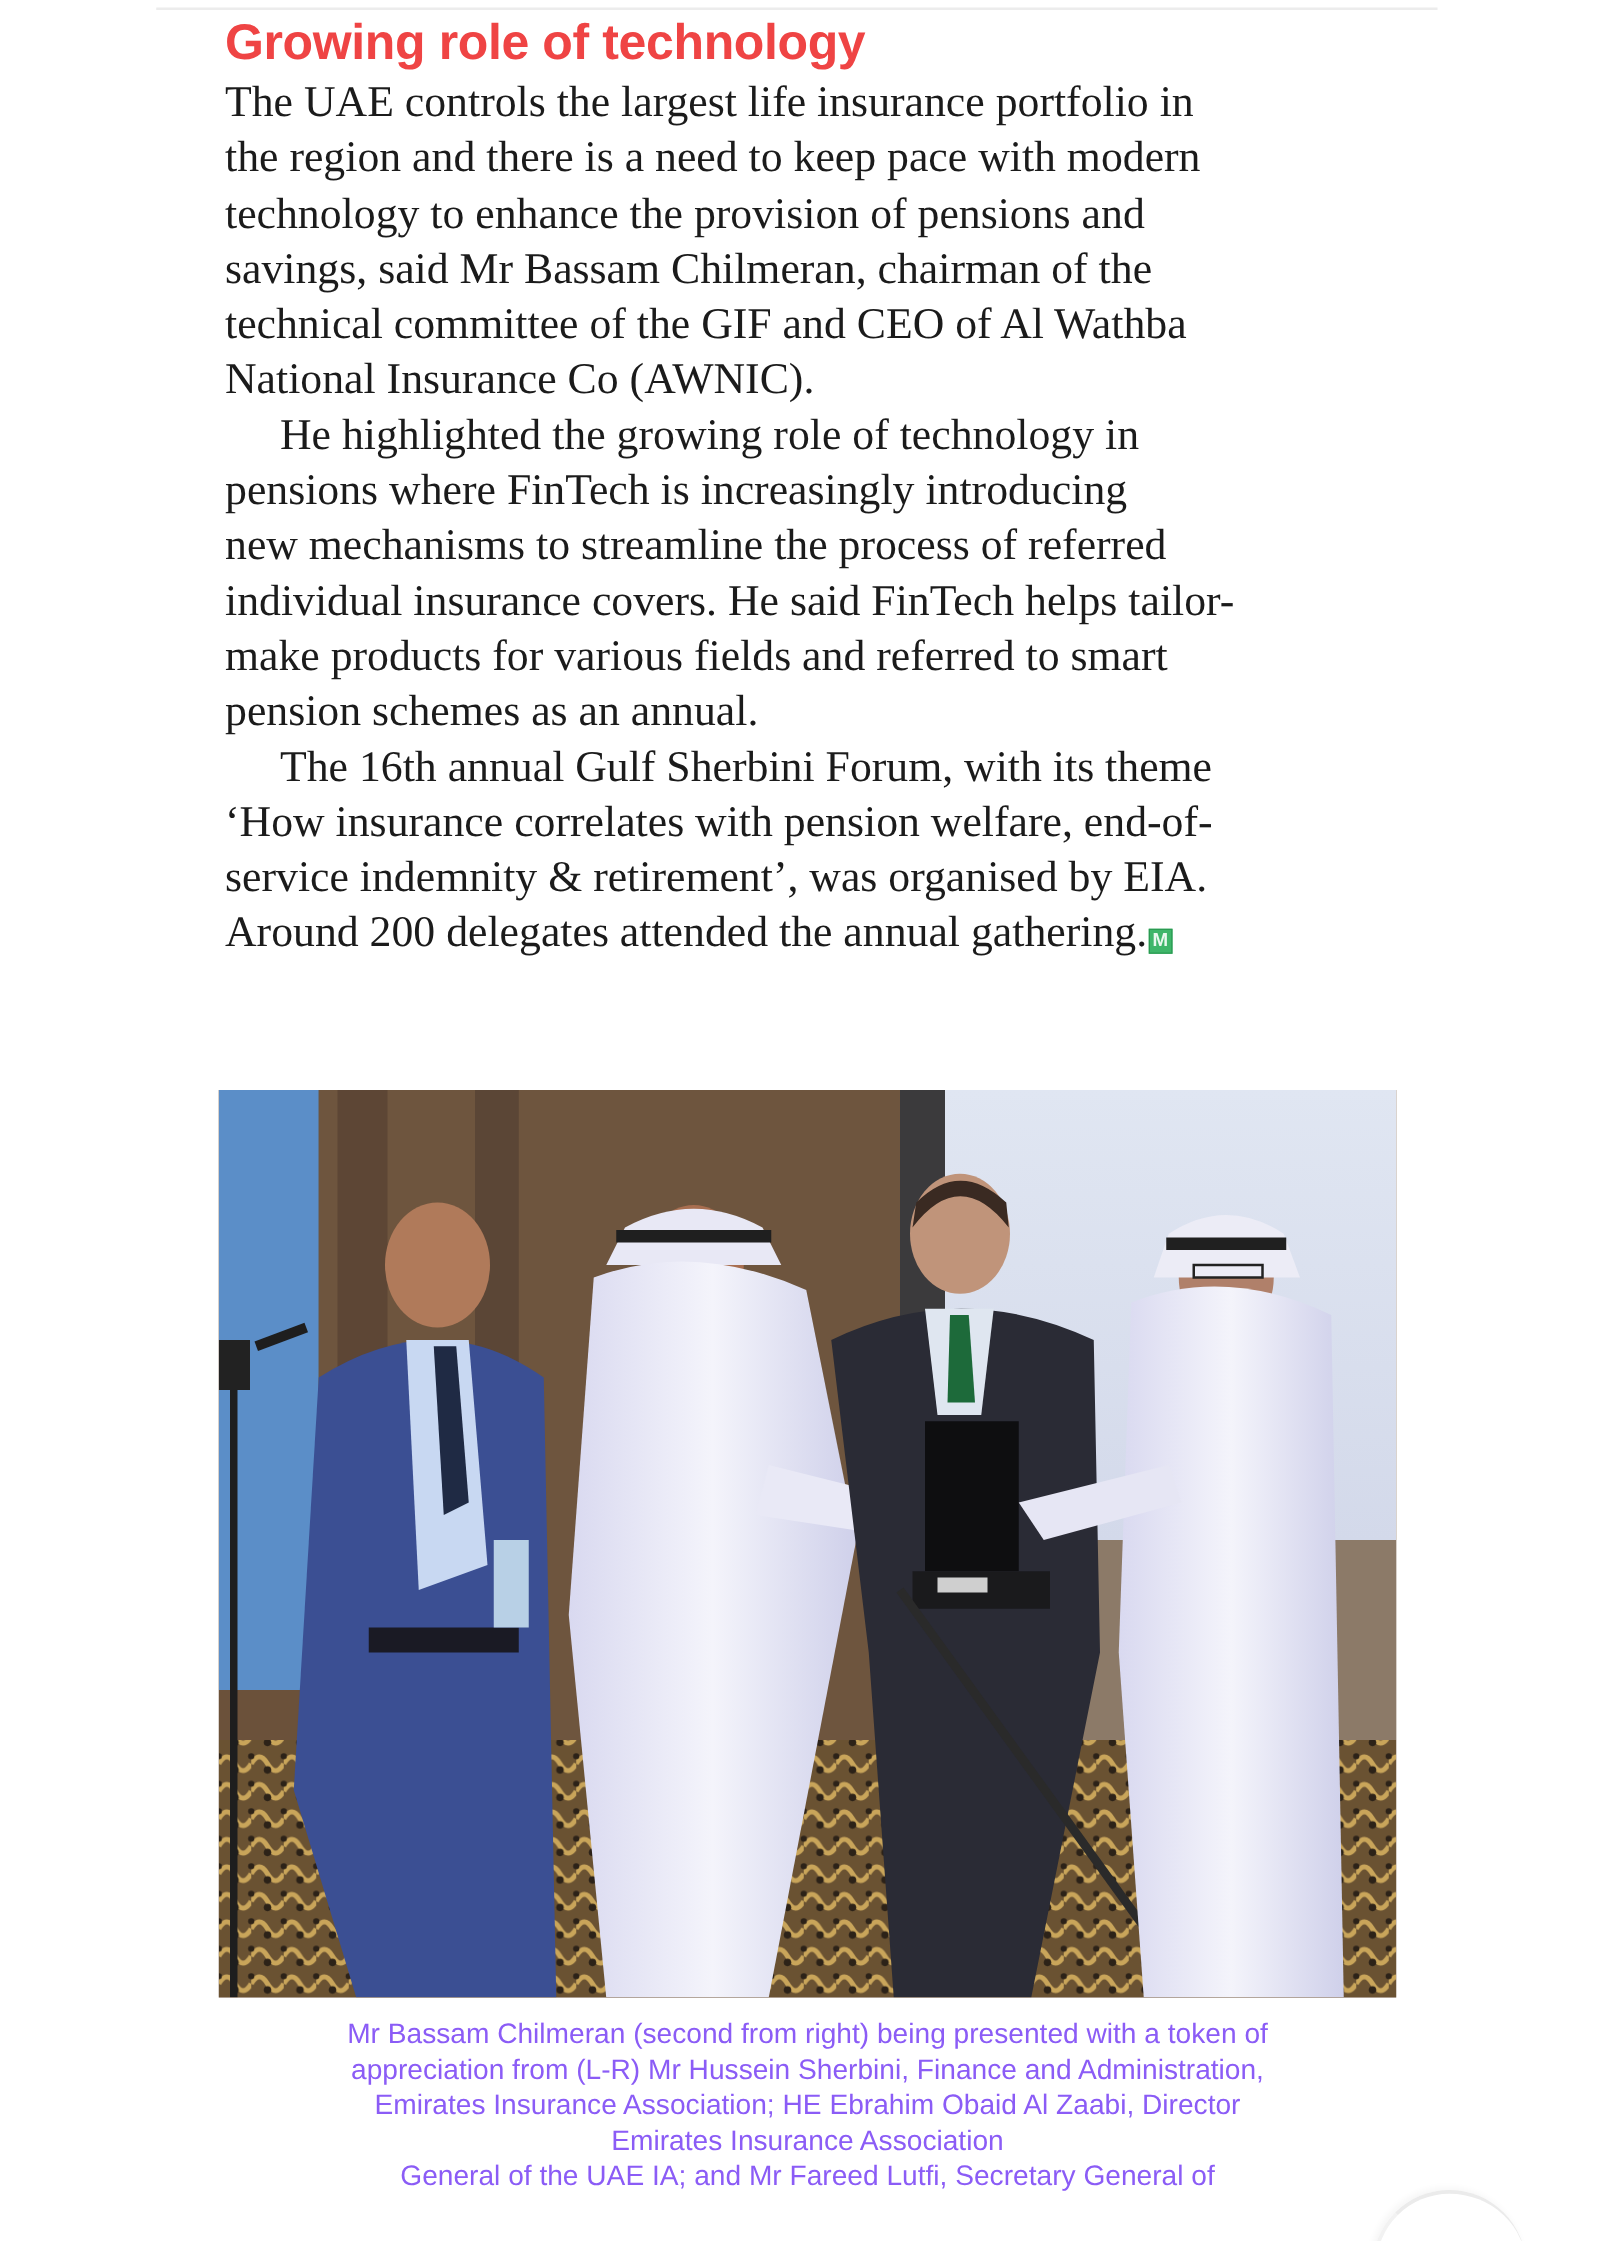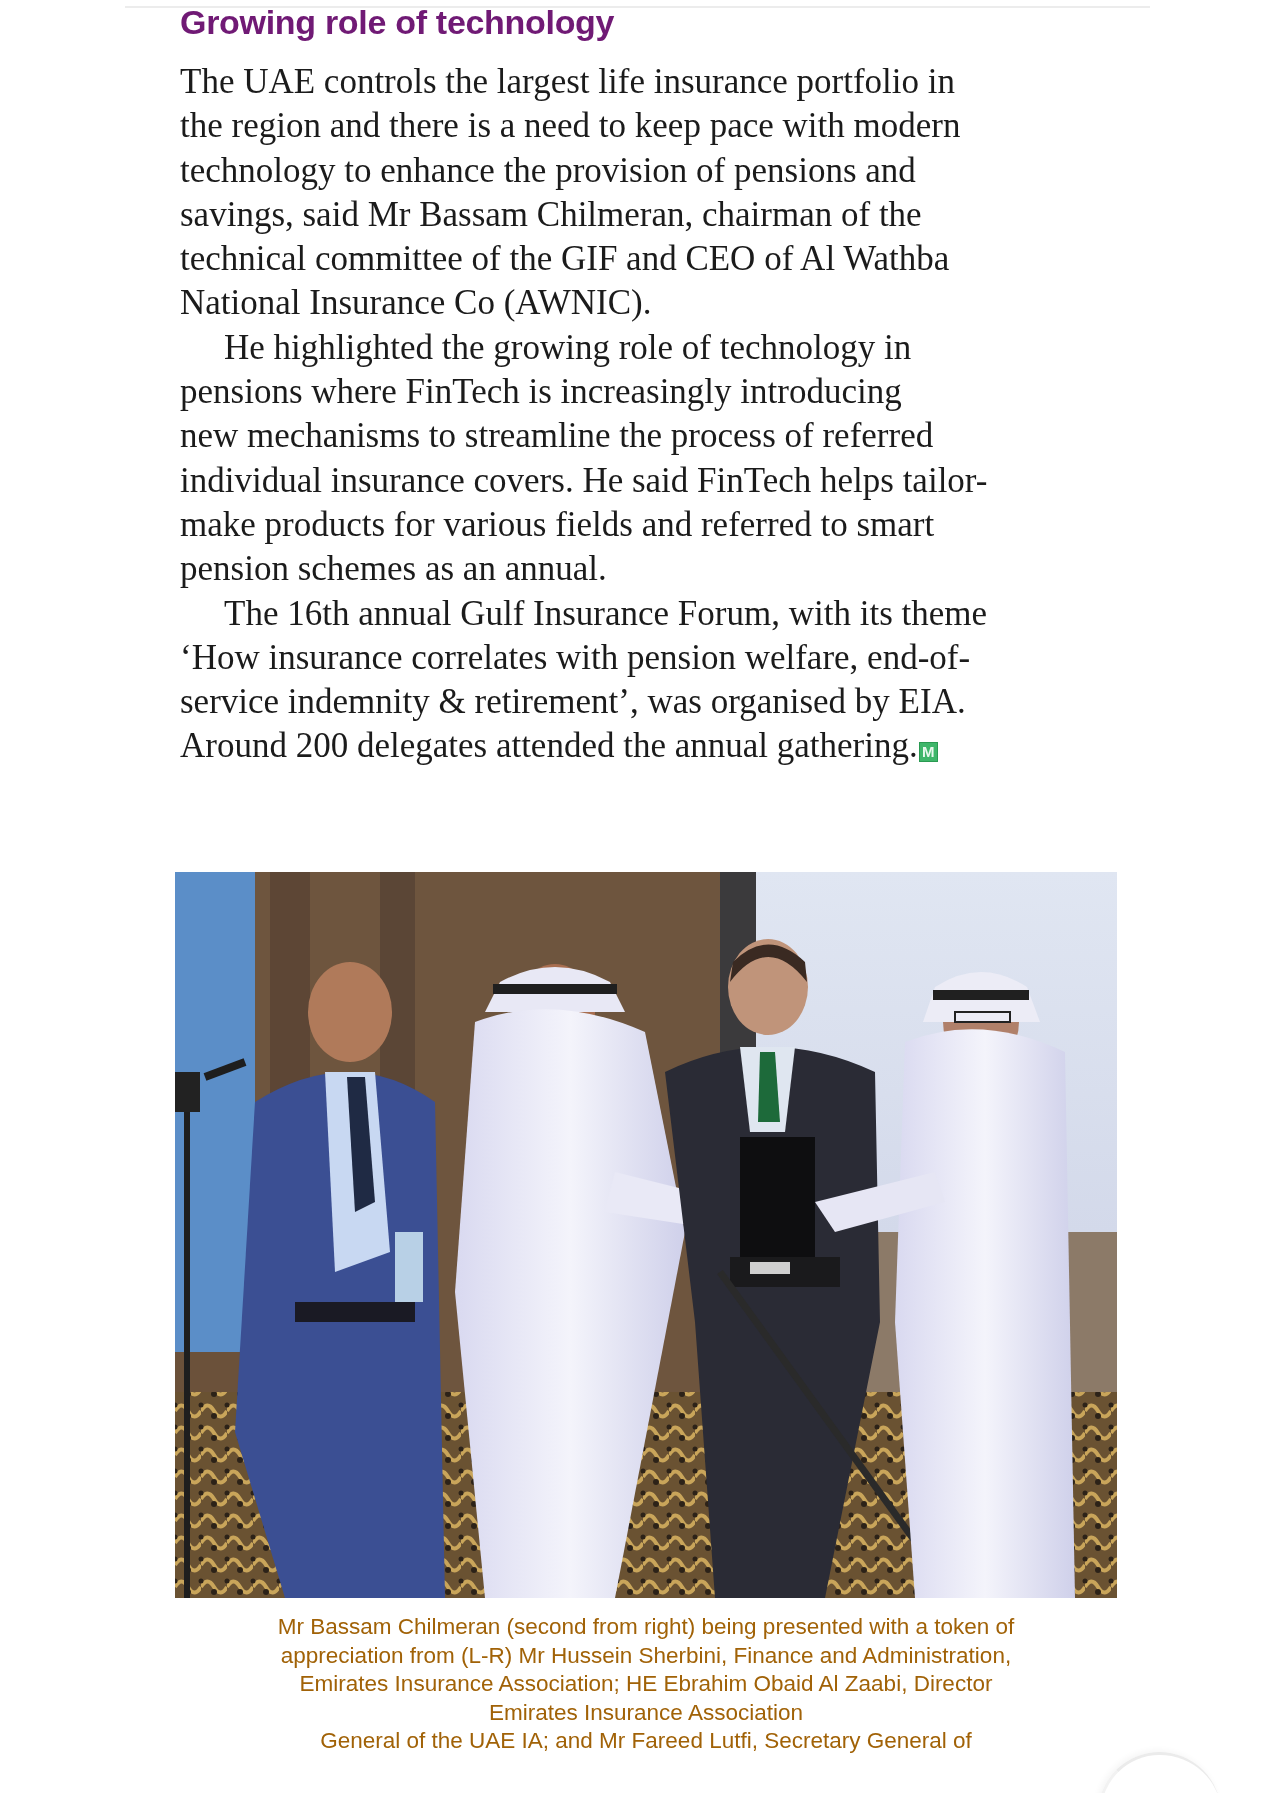--- a/index.html
+++ b/index.html
@@ -2,23 +2,23 @@
 <html><head>
 <meta charset="utf-8">
 <style>
   html, body { margin: 0; padding: 0; background: #ffffff; }
   body { width: 1280px; height: 1793px; position: relative; overflow: hidden; }
   .top-rule {
     position: absolute; left: 125px; top: 6px; width: 1025px; height: 2px;
     background: #ececec;
   }
   .heading {
-    position: absolute; left: 180px; top: 0;
+    position: absolute; left: 180px; top: 12px;
     font-family: "Liberation Sans", sans-serif; font-weight: bold;
-    font-size: 34px; letter-spacing: -0.3px; color: #701a75; line-height: 44px;
+    font-size: 40px; letter-spacing: -0.3px; color: #ef4444; line-height: 44px;
     margin: 0;
   }
   .body-text {
     position: absolute; left: 180px; top: 60px; width: 940px;
     font-family: "Liberation Serif", serif; font-size: 35px; line-height: 44.3px;
     color: #1b1b1b;
   }
   .body-text .line { display: block; white-space: nowrap; }
   .body-text .indent { padding-left: 44px; }
   .end-mark {
@@ -28,21 +28,21 @@
     line-height: 18px; text-align: center; vertical-align: 0px;
   }
   .photo {
     position: absolute; left: 175px; top: 872px; width: 942px; height: 726px;
     overflow: hidden; background: #6b513a;
   }
   .photo svg { display: block; }
   .caption {
     position: absolute; left: 176px; top: 1613px; width: 940px;
     font-family: "Liberation Sans", sans-serif; font-size: 22.5px; line-height: 28.6px;
-    color: #a16207; text-align: center;
+    color: #8b5cf6; text-align: center;
   }
   .caption .line { display: block; white-space: nowrap; }
   .page-curl {
     position: absolute; left: 1098px; top: 1752px; width: 120px; height: 120px;
     border-radius: 50%; border-top: 3px solid #ebebeb; border-left: 3px solid #f2f2f2;
     box-shadow: -2px -2px 6px rgba(0,0,0,0.04);
   }
 </style>
 </head>
 <body>
@@ -62,21 +62,21 @@
   </div>
   <div>
     <span class="line indent">He highlighted the growing role of technology in</span>
     <span class="line">pensions where FinTech is increasingly introducing</span>
     <span class="line">new mechanisms to streamline the process of referred</span>
     <span class="line">individual insurance covers. He said FinTech helps tailor-</span>
     <span class="line">make products for various fields and referred to smart</span>
     <span class="line">pension schemes as an annual.</span>
   </div>
   <div>
-    <span class="line indent">The 16th annual Gulf Insurance Forum, with its theme</span>
+    <span class="line indent">The 16th annual Gulf Sherbini Forum, with its theme</span>
     <span class="line">‘How insurance correlates with pension welfare, end-of-</span>
     <span class="line">service indemnity &amp; retirement’, was organised by EIA.</span>
     <span class="line"><span>Around 200 delegates attended the annual gathering.</span><span class="end-mark">M</span></span>
   </div>
 </div>
 
 <div class="photo">
   <svg width="942" height="726" viewBox="0 0 942 726" xmlns="http://www.w3.org/2000/svg">
     <defs>
       <pattern id="carpet" width="26" height="22" patternUnits="userSpaceOnUse">

